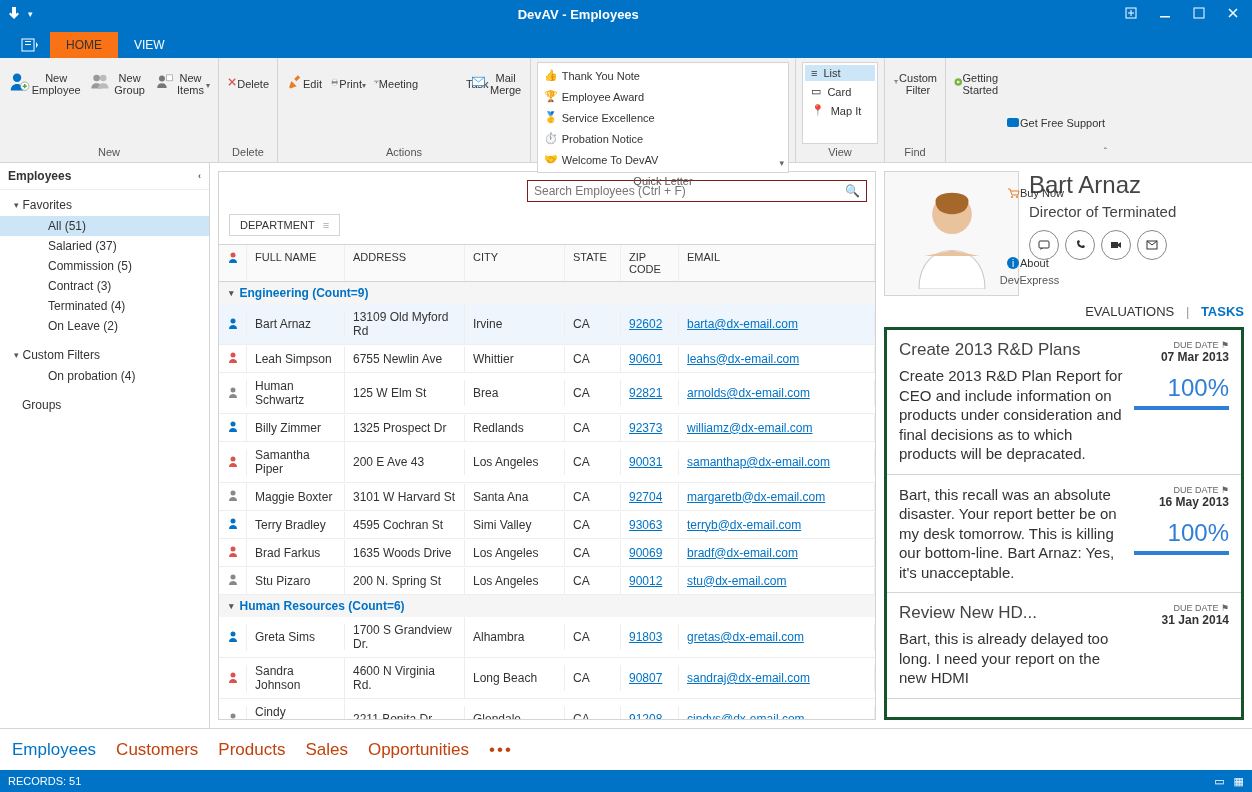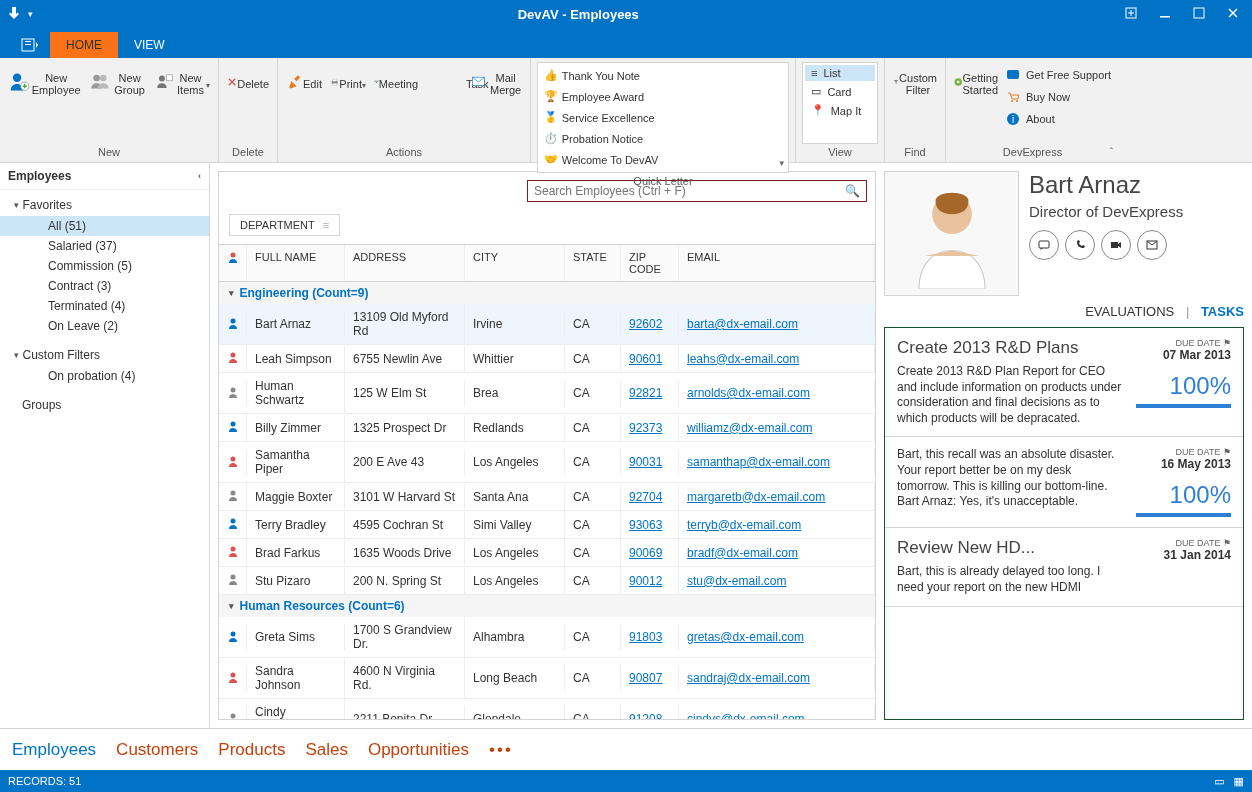--- a/index.html
+++ b/index.html
@@ -19,21 +19,21 @@
 .rgroup .cap { text-align: center; font-size: 11px; color: #555; padding: 2px 0 4px; }
 .rbtn-lg { display: flex; flex-direction: row; align-items: center; width: 60px; padding: 4px 2px; cursor:pointer; font-size:11px; text-align:center;}
 .rbtn-lg svg, .rbtn-lg .ico { width: 32px; height: 32px; margin-bottom: 4px; }
 .rbtn-lg .drop{font-size:8px; color:#666; margin-top:2px;}
 .ql { width:265px; }
 .ql .body { flex-wrap: wrap; border:1px solid #d4d4d4; background:#fff; padding:4px; position:relative;}
 .ql-item { width: 125px; display:flex; align-items:center; gap:4px; padding:2px; font-size:11px;}
 .viewgrp .body{flex-direction:column; gap:2px; border:1px solid #d4d4d4; background:#fff; padding:2px;}
 .view-item{display:flex; align-items:center; gap:6px; padding:2px 6px; width:70px; font-size:11px;}
 .view-item.active{background:#cde6f7;}
-.dx-item{display:flex; align-items:center; gap:6px; padding:2px; font-size:11px;}
+.dx-item{display:flex; align-items:center; gap:0; padding:2px; font-size:11px;margin-top:48px;}
 .dx-item svg{width:14px;height:14px;}
 .main { display: flex; height: calc(792px - 28px - 30px - 105px - 42px - 22px); }
 .sidebar { width: 210px; border-right: 1px solid #d4d4d4; overflow:auto;}
 .sidehead { display:flex; justify-content:space-between; align-items:center; padding:6px 8px; font-size:12px; border-bottom:1px solid #eee; font-weight:600;}
 .navgroup{padding:4px 0;}
 .navhead{display:flex; align-items:center; gap:4px; padding:4px 14px; color:#333; font-size:12px;}
 .navitem{padding:3px 10px 3px 48px; font-size:12px;}
 .navitem.sel{background:#cde6f7;}
 .center { flex: 1; padding: 8px; display:flex; gap:8px;}
 .grid { flex:1; border:1px solid #d4d4d4; display:flex; flex-direction:column; overflow:hidden;}
@@ -61,25 +61,25 @@
 .card-head{display:flex; gap:10px;}
 .avatar{width:135px; height:125px; border:1px solid #d4d4d4; display:flex; align-items:center; justify-content:center; background:#f8f8f8;}
 .name-block{flex:1;}
 .name{font-size:24px; color:#444; margin-bottom:4px;}
 .jobtitle{font-size:15px; color:#444; margin-bottom:10px;}
 .circbtns{display:flex; gap:6px;}
 .circ{width:30px;height:30px;border:1px solid #888;border-radius:50%;display:flex;align-items:center;justify-content:center;}
 .tabs-right{text-align:right; font-size:13px; border-bottom:0;}
 .tabs-right span{ margin-left:8px;}
 .tabs-right .active{color:#0173c7; font-weight:600;}
-.tasks{border:1px solid #14532d; flex:1; overflow:auto;}
+.tasks{border:3px solid #14532d; flex:1; overflow:auto;}
 .task{border-bottom:1px solid #d4d4d4; padding:10px 12px; display:flex; gap:10px;}
 .task .left{flex:1;}
 .task-title{font-size:17px; color:#444; margin-bottom:6px; white-space:nowrap; overflow:hidden; text-overflow:ellipsis;}
-.task-body{font-size:12px; color:#333; line-height:1.3;}
+.task-body{font-size:15px; color:#333; line-height:1.3;}
 .task .right{width:95px; text-align:right; font-size:11px;}
 .duelabel{text-transform:uppercase; font-size:9px; color:#666;}
 .duedate{font-weight:600; font-size:12px;}
 .pct{color:#2f7fd6; font-size:24px; font-weight:400; margin-top:10px;}
 .bar{height:4px; background:#2f7fd6; margin-top:4px;}
 .bottomnav{height:42px; border-top:1px solid #d4d4d4; display:flex; align-items:center; gap:20px; padding:0 12px; font-size:17px;}
 .bottomnav .bitem{color:#c2410c;}
 .bottomnav .bitem.active{color:#0173c7;}
 .statusbar{height:22px; background:#0173c7; color:#fff; display:flex; align-items:center; justify-content:space-between; padding:0 8px; font-size:11px;}
 .chev{font-size:9px; color:#555;}
@@ -526,21 +526,21 @@
         <div class="avatar">
           <svg width="110" height="110" viewBox="0 0 100 100">
               <circle cx="50" cy="32" r="18" fill="#e8c39e"></circle>
               <path d="M35 20c0-10 30-10 30 0 0 8-6 12-15 12s-15-4-15-12z" fill="#a5682a"></path>
               <path d="M20 100c0-25 15-35 30-35s30 10 30 35z" fill="#fff" stroke="#ccc"></path>
               <path d="M25 70l25-5 25 5" fill="#e8c39e"></path>
             </svg>
         </div>
         <div class="name-block">
           <div class="name">Bart Arnaz</div>
-          <div class="jobtitle">Director of DevExpress</div>
+          <div class="jobtitle">Director of Terminated</div>
           <div class="circbtns">
             <div class="circ">
                 <svg width="14" height="14" viewBox="0 0 14 14">
                   <rect x="2" y="3" width="10" height="7" rx="1" fill="none" stroke="#333"></rect>
                   <path d="M4 10l-1 2 3-2" fill="#333"></path>
                 </svg>
               </div>
             <div class="circ">
                 <svg width="14" height="14" viewBox="0 0 14 14">
                   <path d="M4 3c0 5 2 7 7 7l1-2-2-1-1 1c-2-1-3-2-3-3l1-1-1-2z" fill="#333"></path>

